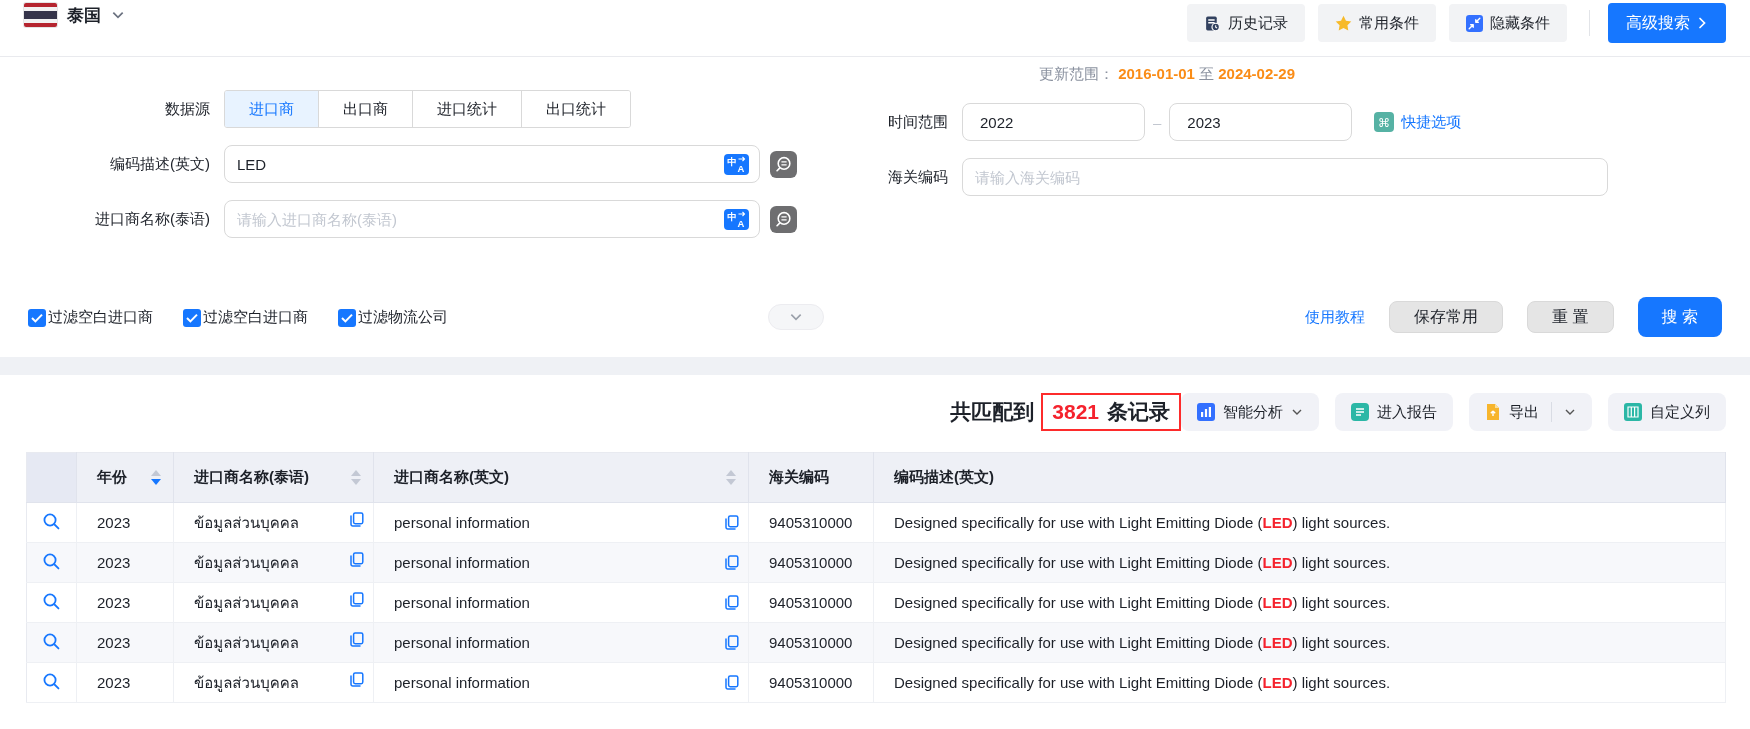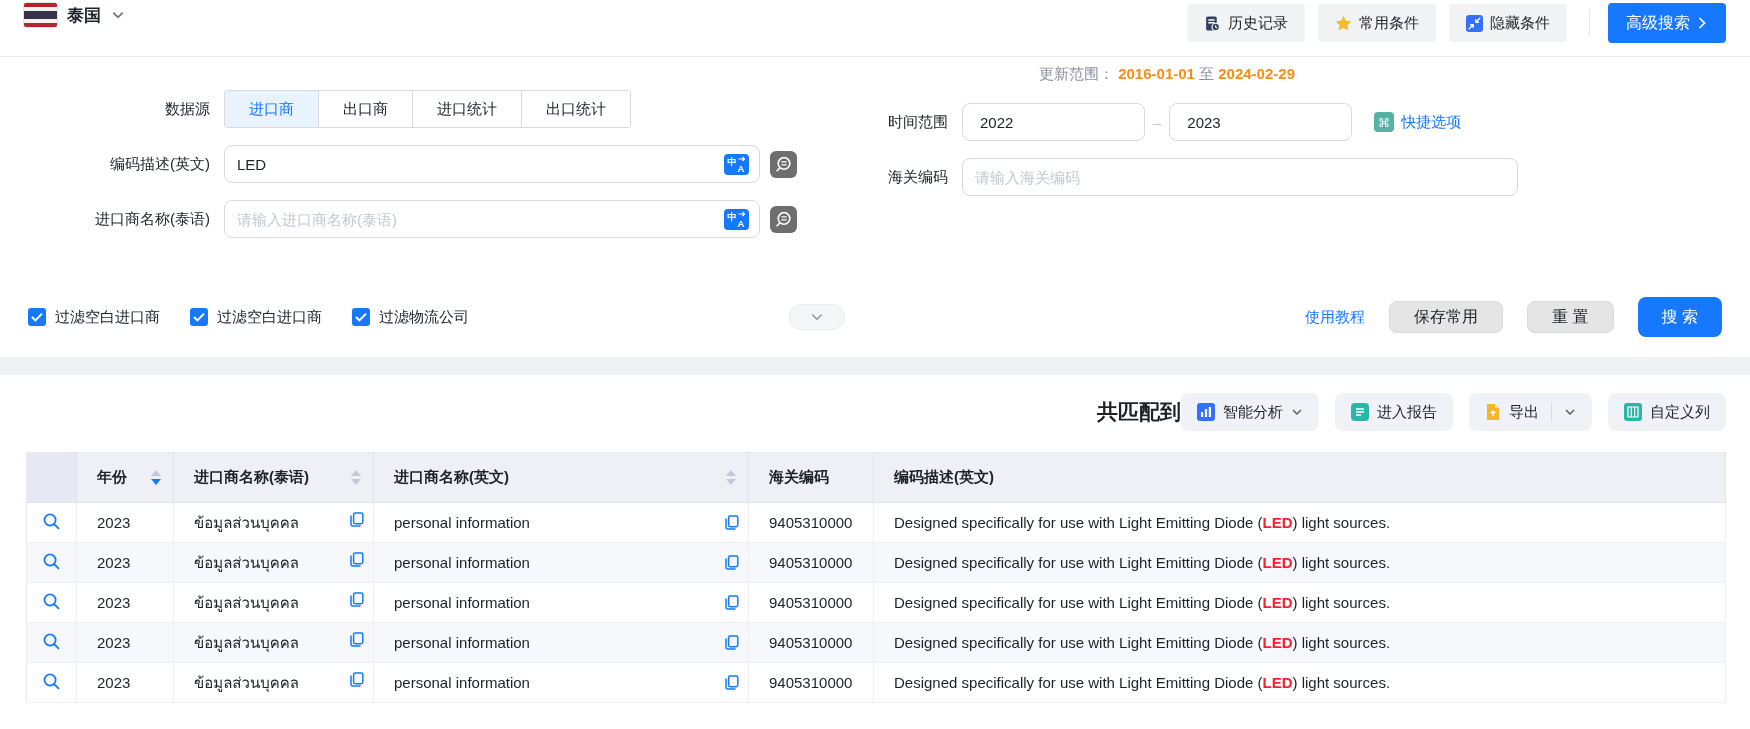--- a/index.html
+++ b/index.html
@@ -41,27 +41,27 @@
 
   .update-range { margin:2px 0 16px 165px; font-size:15px; color:#8a919f; height:22px; }
   .update-range b { color:#fa8c16; font-weight:700; }
 
   .inputbox { height:38px; border:1px solid #d9d9d9; border-radius:8px; background:#fff;
               display:flex; align-items:center; padding:0 10px 0 12px; }
   .inputbox input { border:none; outline:none; flex:1; font-size:15px; font-family:inherit; color:#1d2129; background:transparent; }
   .inputbox input::placeholder { color:#c2c7d0; }
   .w-main { width:536px; }
   .w-date { width:183px;padding-left:17px; }
-  .w-hs { width:556px; }
+  .w-hs { width:646px; }
   .dash { margin:0 8px; color:#c2c7d0; font-size:15px; }
   .icon-btn-gray { width:27px; height:27px; margin-left:10px; border:none; background:transparent; padding:0; cursor:pointer; }
   .quick { display:flex; align-items:center; gap:7px; margin-left:22px; color:#1677ff; font-size:15px; cursor:pointer; }
 
   .checkbox-row { display:flex; align-items:center; margin-top:38px; padding:4px 4px 0 4px; }
-  .chk { display:flex; align-items:flex-start; gap:9px; margin-right:30px; cursor:pointer; }
+  .chk { display:flex; align-items:flex-end; gap:2px; margin-right:30px; cursor:pointer; }
   .chk-box { width:18px; height:18px; border-radius:3px; background:#1677ff; display:flex;
              align-items:center; justify-content:center; flex:none; }
   .chk-label { font-size:15px; }
   .collapse-pill { width:56px; height:26px; border-radius:13px; background:#f5f6f8; border:1px solid #ececf0;
                    display:flex; align-items:center; justify-content:center; margin-left:290px; cursor:pointer; }
   .fp-actions { margin-left:auto; display:flex; align-items:center; gap:24px; }
   .link { color:#1677ff; font-size:15px; cursor:pointer; }
   .btn-plain { height:32px; padding:0 24px; background:#e5e5e5; border:1px solid #d9d9d9; border-radius:8px;
                font-size:16px; color:#1d2129; cursor:pointer; font-family:inherit; }
   .btn-search { height:40px; padding:0 24px; background:#1677ff; border:none; border-radius:8px;
@@ -282,20 +282,24 @@
       </div>
     </div>
   </section>
 
   <div class="band"></div>
 
   <section class="results">
     <div class="results-head">
       <div class="summary">
         <span>共匹配到</span>
+        <span class="count-box">
+          <span class="count">3821</span>
+          <span>条记录</span>
+        </span>
       </div>
       <div class="toolbar">
         <button class="tl-btn">
           <svg width="18" height="18" viewBox="0 0 18 18">
               <rect width="18" height="18" rx="3" fill="#3370ff"></rect>
               <rect x="4" y="9" width="2.2" height="5" fill="#fff"></rect>
               <rect x="7.9" y="6" width="2.2" height="8" fill="#fff"></rect>
               <rect x="11.8" y="4" width="2.2" height="10" fill="#fff"></rect>
             </svg>
           <span>智能分析</span>

